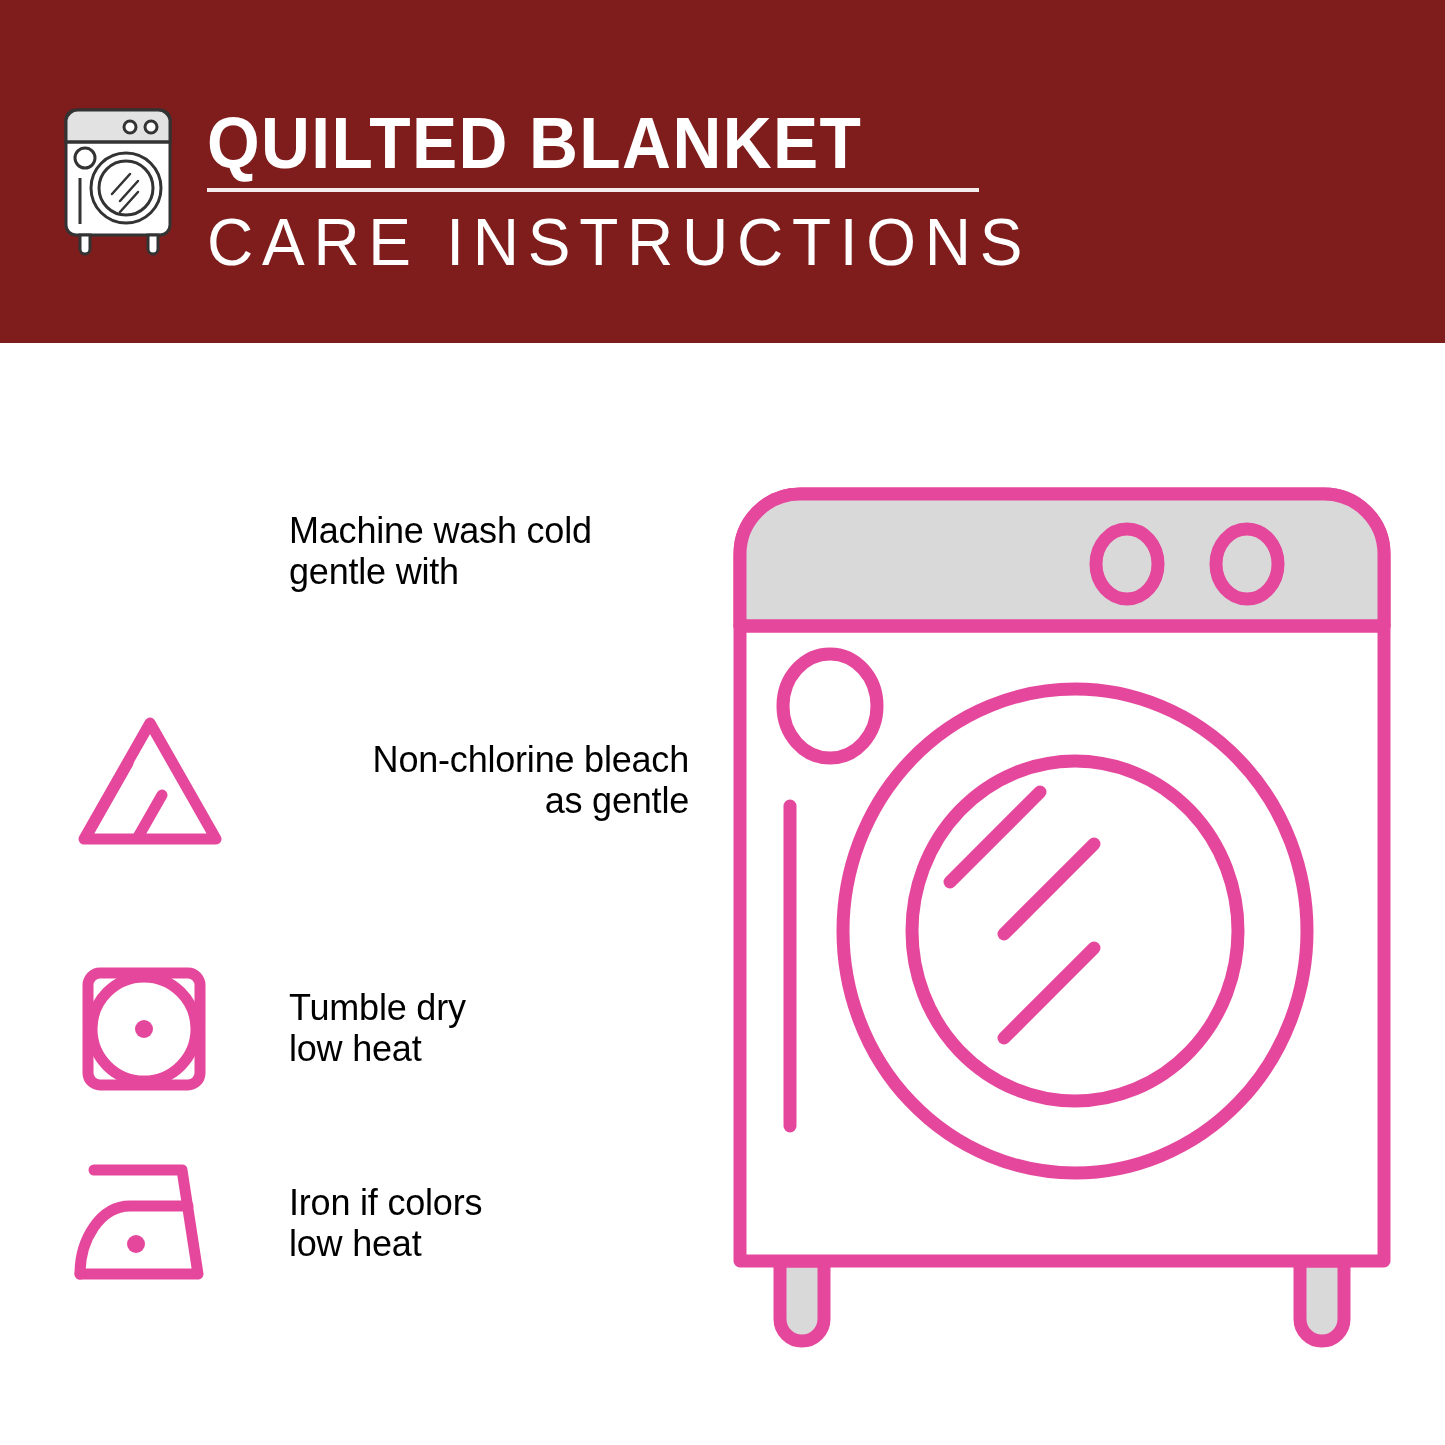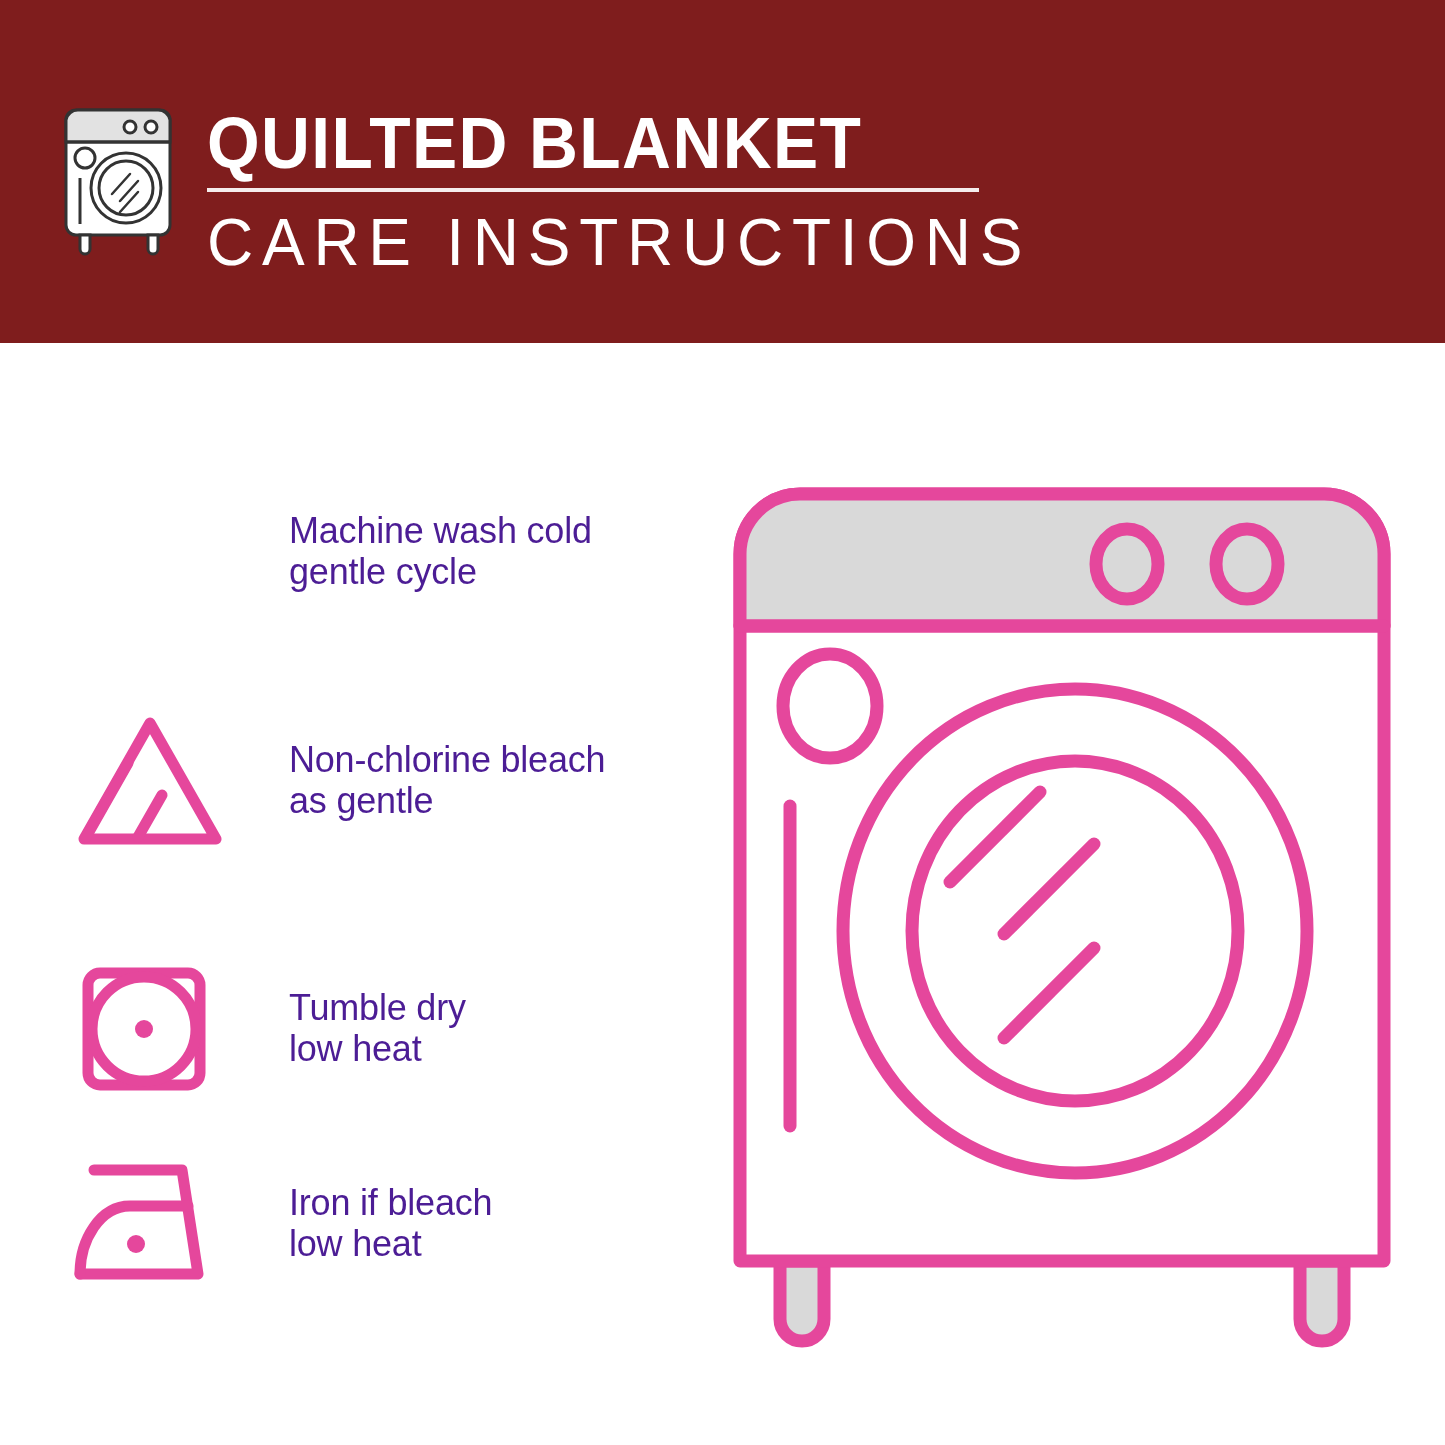--- a/index.html
+++ b/index.html
@@ -99,37 +99,37 @@
     width: 100%;
     height: 100%;
   }
   .care-text {
     position: absolute;
     left: 289px;
     top: 0;
     width: 400px;
     font-size: 36px;
     line-height: 41px;
-    color: #4c1d95;
+    color: #000000;
     font-family: "Liberation Sans", sans-serif;
     letter-spacing: -0.2px;
   }
   .care-text .line {
     display: block;
     white-space: nowrap;
   }
 
   
   #row-wash      { top: 155px; }
   #row-wash .care-symbol { top: 0px; }
   #row-wash .care-text   { top: 12px; }
 
   #row-bleach    { top: 368px; }
   #row-bleach .care-symbol { top: 0px; }
-  #row-bleach .care-text   { top: 28px; }
+  #row-bleach .care-text   { top: 28px; text-align: right; }
 
   #row-dry       { top: 612px; }
   #row-dry .care-symbol { top: 0px; }
   #row-dry .care-text   { top: 32px; }
 
   #row-iron      { top: 805px; }
   #row-iron .care-symbol { top: 0px; }
   #row-iron .care-text   { top: 34px; }
 
   
@@ -186,21 +186,21 @@
       <div id="title-sub">CARE INSTRUCTIONS</div>
     </div>
 
   </div>
 
   <div id="care-list">
 
     <div class="care-row" id="row-wash">
       <div class="care-text">
         <span class="line">Machine wash cold</span>
-        <span class="line">gentle cycle</span>
+        <span class="line">gentle with</span>
       </div>
     </div>
 
     <div class="care-row" id="row-bleach">
       <div class="care-symbol">
         <svg viewBox="0 0 160 150" xmlns="http://www.w3.org/2000/svg">
           <g fill="none" stroke="#e5479c" stroke-width="11" stroke-linecap="round" stroke-linejoin="round">
 
             <path d="M78 12 L 144 128 L 12 128 Z"></path>
 
@@ -237,21 +237,21 @@
           <g fill="none" stroke="#e5479c" stroke-width="11" stroke-linecap="round" stroke-linejoin="round">
 
             <path d="M22 22 L 110 22 L 126 126 L 8 126"></path>
 
             <path d="M8 126 C 8 92, 28 58, 58 58 L 116 58"></path>
           </g>
           <circle cx="64" cy="96" r="9" fill="#e5479c"></circle>
         </svg>
       </div>
       <div class="care-text">
-        <span class="line">Iron if bleach</span>
+        <span class="line">Iron if colors</span>
         <span class="line">low heat</span>
       </div>
     </div>
 
   </div>
 
   <div id="machine-illustration">
     <svg viewBox="0 0 680 890" xmlns="http://www.w3.org/2000/svg">
       <g stroke="#e5479c" stroke-width="13" stroke-linecap="round" stroke-linejoin="round">
 

